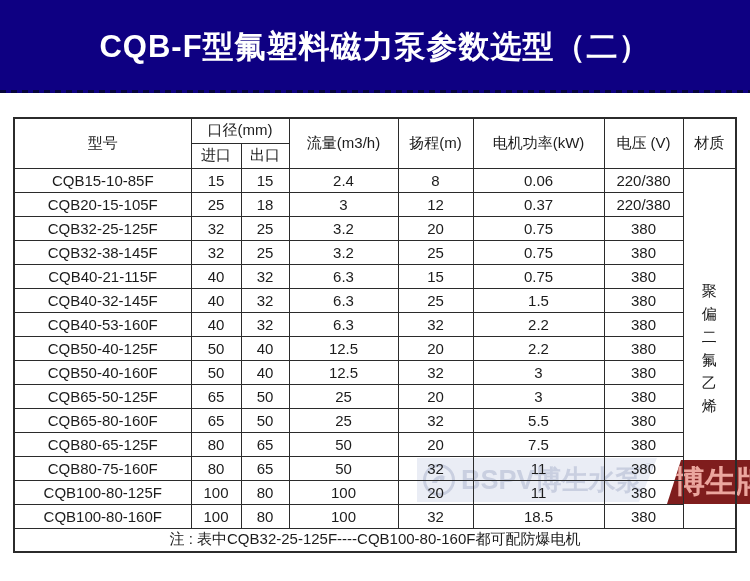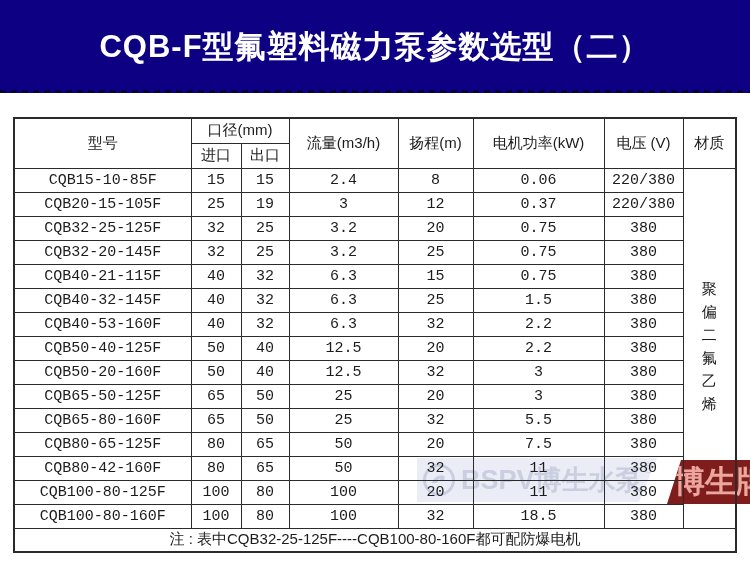--- a/index.html
+++ b/index.html
@@ -85,21 +85,21 @@
     vertical-align: middle;
     font-size: 15px;
     font-weight: normal;
     color: #1c1c1c;
     padding: 0;
     background: transparent;
     overflow: hidden;
     white-space: nowrap;
   }
   thead tr { height: 25px; }
-  tbody tr { height: 24px; font-family: Liberation Mono, monospace; }
+  tbody tr { height: 24px; }
   tfoot tr { height: 24px; }
   .material-cell { vertical-align: middle; }
   .vert { display: inline-block; font-size: 15px; line-height: 23px; }
 </style>
 </head>
 <body>
 
 <div class="page">
 
   <header class="title-bar">
@@ -155,37 +155,37 @@
             <td>15</td>
             <td>2.4</td>
             <td>8</td>
             <td>0.06</td>
             <td>220/380</td>
             <td rowspan="15" class="material-cell"><div class="vert"><div>聚</div><div>偏</div><div>二</div><div>氟</div><div>乙</div><div>烯</div></div></td>
           </tr>
           <tr>
             <td>CQB20-15-105F</td>
             <td>25</td>
-            <td>19</td>
+            <td>18</td>
             <td>3</td>
             <td>12</td>
             <td>0.37</td>
             <td>220/380</td>
           </tr>
           <tr>
             <td>CQB32-25-125F</td>
             <td>32</td>
             <td>25</td>
             <td>3.2</td>
             <td>20</td>
             <td>0.75</td>
             <td>380</td>
           </tr>
           <tr>
-            <td>CQB32-20-145F</td>
+            <td>CQB32-38-145F</td>
             <td>32</td>
             <td>25</td>
             <td>3.2</td>
             <td>25</td>
             <td>0.75</td>
             <td>380</td>
           </tr>
           <tr>
             <td>CQB40-21-115F</td>
             <td>40</td>
@@ -216,21 +216,21 @@
           <tr>
             <td>CQB50-40-125F</td>
             <td>50</td>
             <td>40</td>
             <td>12.5</td>
             <td>20</td>
             <td>2.2</td>
             <td>380</td>
           </tr>
           <tr>
-            <td>CQB50-20-160F</td>
+            <td>CQB50-40-160F</td>
             <td>50</td>
             <td>40</td>
             <td>12.5</td>
             <td>32</td>
             <td>3</td>
             <td>380</td>
           </tr>
           <tr>
             <td>CQB65-50-125F</td>
             <td>65</td>
@@ -252,21 +252,21 @@
           <tr>
             <td>CQB80-65-125F</td>
             <td>80</td>
             <td>65</td>
             <td>50</td>
             <td>20</td>
             <td>7.5</td>
             <td>380</td>
           </tr>
           <tr>
-            <td>CQB80-42-160F</td>
+            <td>CQB80-75-160F</td>
             <td>80</td>
             <td>65</td>
             <td>50</td>
             <td>32</td>
             <td>11</td>
             <td>380</td>
           </tr>
           <tr>
             <td>CQB100-80-125F</td>
             <td>100</td>

